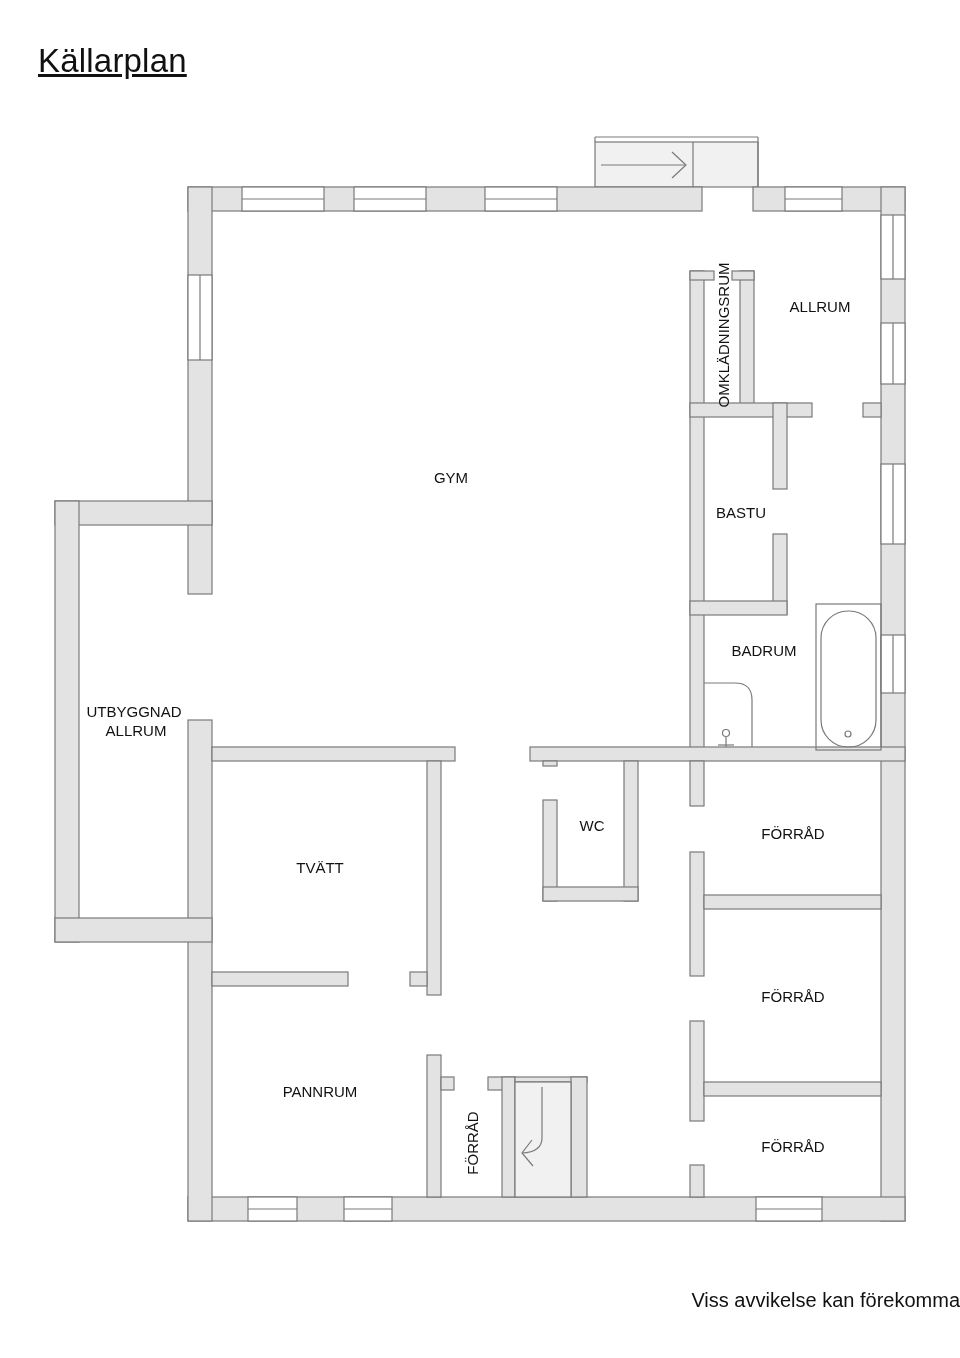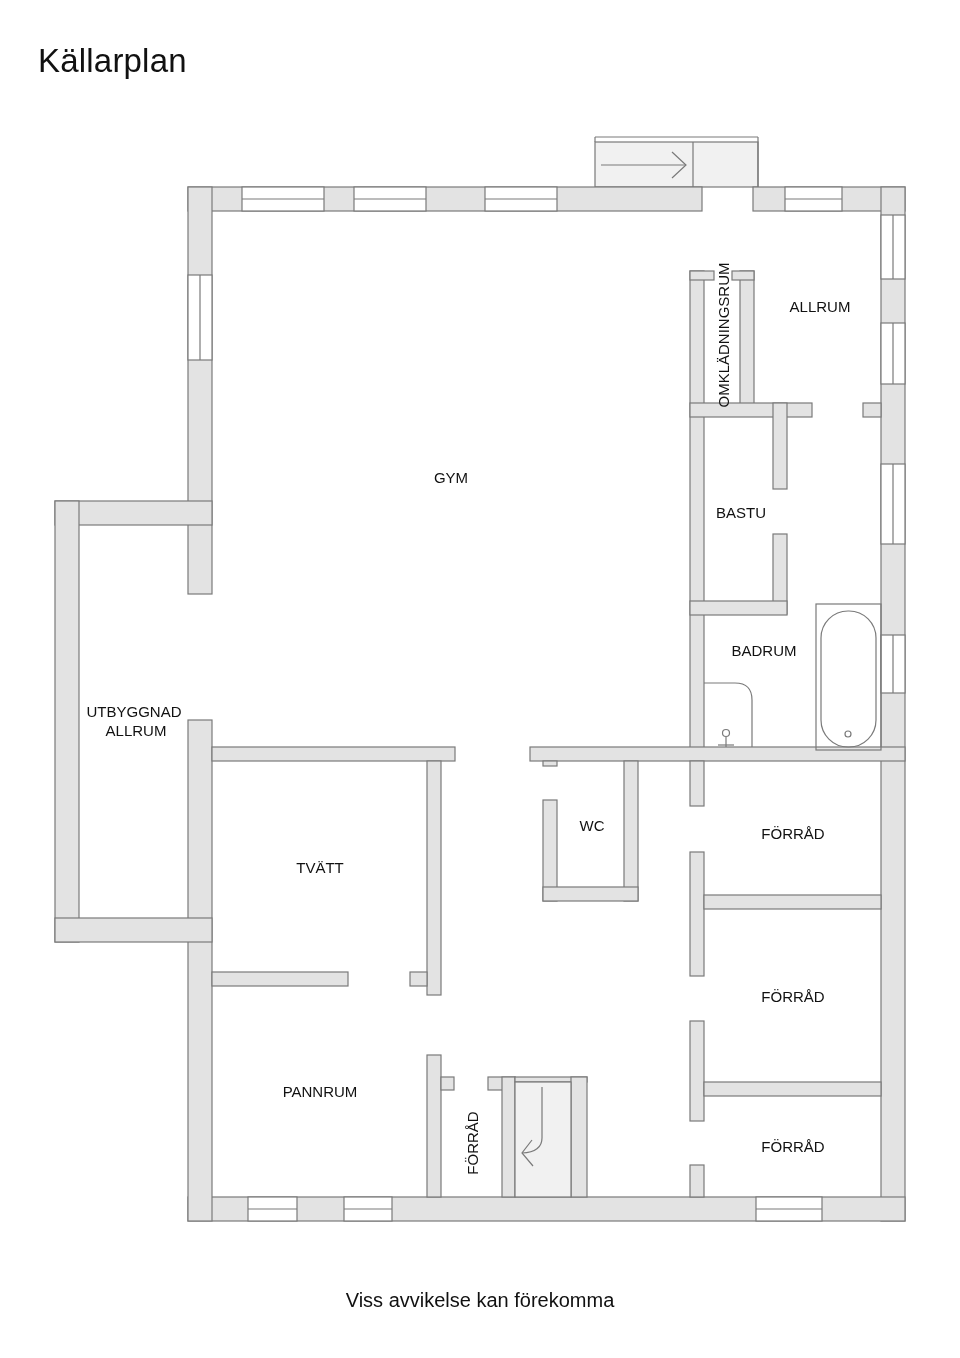--- a/index.html
+++ b/index.html
@@ -1,24 +1,24 @@
 <!DOCTYPE html>
 <html><head>
 <meta charset="utf-8">
 <style>
   html, body { margin: 0; padding: 0; background: #ffffff; }
   body { width: 960px; height: 1358px; position: relative; overflow: hidden; font-family: "Liberation Sans", sans-serif; }
-  .title { position: absolute; left: 38px; top: 42px; font-size: 33px; color: #111; letter-spacing: 0.2px; }
+  .title { position: absolute; left: 38px; top: 42px; font-size: 33px; color: #111; letter-spacing: 0.2px; text-decoration: underline; }
   .plan { position: absolute; left: 0; top: 0; }
   .w { fill: #e3e3e3; stroke: #7a7a7a; stroke-width: 1.2; }
   .win { fill: #ffffff; stroke: #7a7a7a; stroke-width: 1.2; }
   .stair { fill: #f1f1f1; stroke: #7a7a7a; stroke-width: 1.2; }
   .fix { fill: none; stroke: #7a7a7a; stroke-width: 1.2; }
   .lbl { font-family: "Liberation Sans", sans-serif; font-size: 15px; fill: #111; }
-  .footer { position: absolute; left: 0; width: 960px; text-align: center; font-size: 20px; color: #111; line-height: 25px; top: 1288px; }
+  .footer { position: absolute; left: 0; width: 960px; text-align: right; font-size: 20px; color: #111; line-height: 25px; top: 1288px; }
 </style>
 </head>
 <body>
 
 <div class="title">Källarplan</div>
 
 <svg class="plan" width="960" height="1358" viewBox="0 0 960 1358">
 
   <g>
     <rect class="stair" x="595" y="142" width="163" height="45"></rect>

